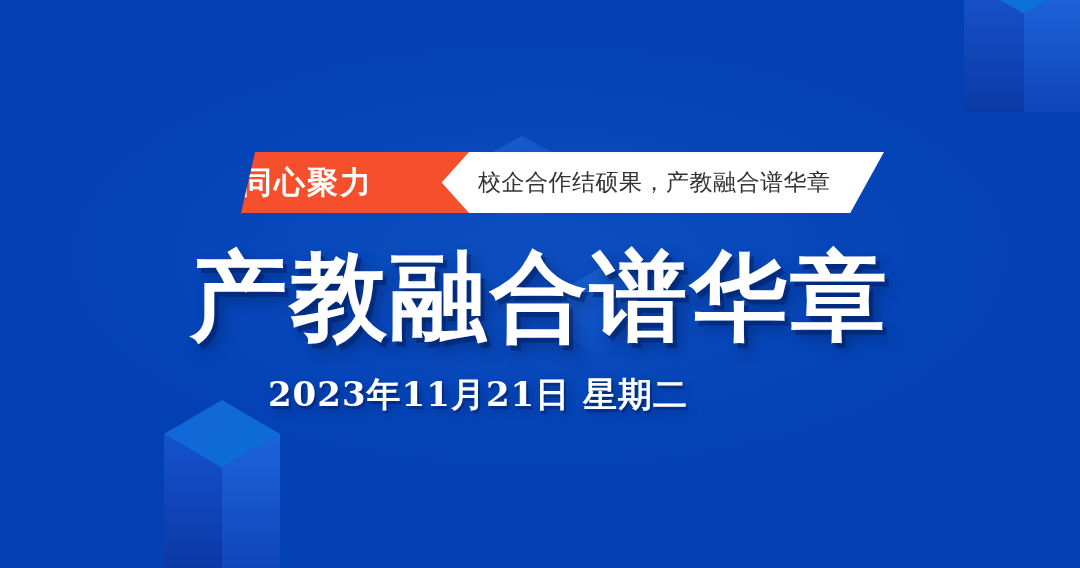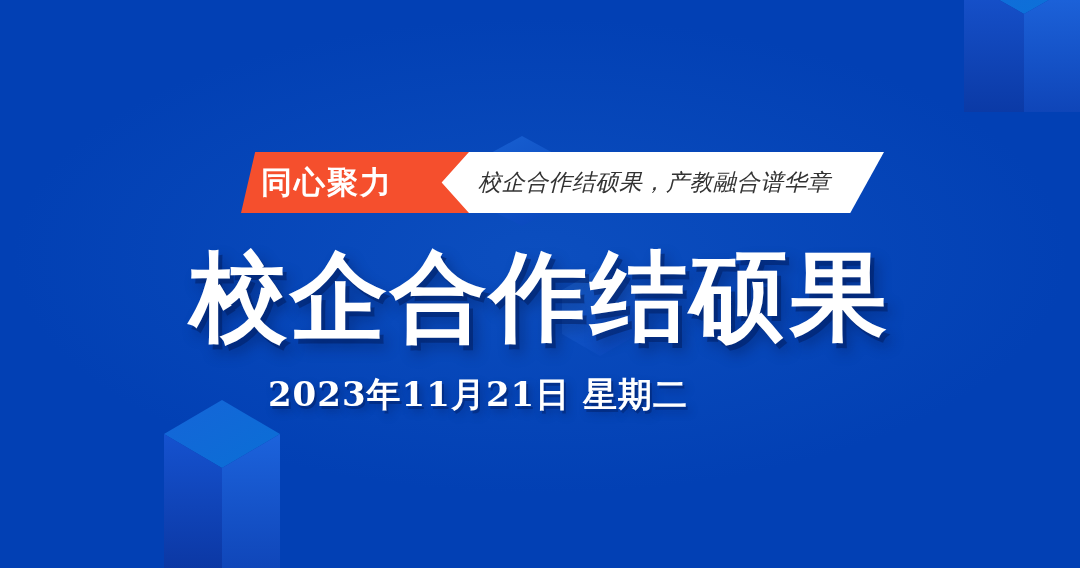--- a/index.html
+++ b/index.html
@@ -81,21 +81,20 @@
     position: absolute;
     left: 434px;
     top: 0;
     width: 450px;
     height: 61px;
     background: #ffffff;
     -webkit-clip-path: polygon(3.0% 0%, 100% 0%, 92.5% 100%, 0% 100%);
     clip-path: polygon(3.0% 0%, 100% 0%, 92.5% 100%, 0% 100%);
     display: flex;
     align-items: center;
-    font-style: italic;
   }
 
   #banner-subtitle {
     margin-left: 44px;
     color: #333333;
     font-size: 23px;
     letter-spacing: 0.5px;
     white-space: nowrap;
     font-family: "DejaVu Sans", "Liberation Sans", sans-serif;
   }
@@ -107,21 +106,20 @@
     width: 228px;
     height: 61px;
     background: #f54f2d;
     -webkit-clip-path: polygon(6.2% 0%, 100% 0%, 88% 50%, 100% 100%, 0% 100%);
     clip-path: polygon(6.2% 0%, 100% 0%, 88% 50%, 100% 100%, 0% 100%);
     display: flex;
     align-items: center;
   }
 
   #banner-tag-label {
-    margin-left: 20px;
     color: #ffffff;
     font-size: 31px;
     font-weight: bold;
     letter-spacing: 2px;
     white-space: nowrap;
     font-family: "DejaVu Sans", "Liberation Sans", sans-serif;
   }
 
   
   #headline {
@@ -240,17 +238,17 @@
     <div id="banner-white">
       <span id="banner-subtitle">校企合作结硕果，产教融合谱华章</span>
     </div>
 
     <div id="banner-tag">
       <span id="banner-tag-label">同心聚力</span>
     </div>
 
   </div>
 
-  <div id="headline">校企合作结硕果</div>
+  <div id="headline">产教融合谱华章</div>
 
   <div id="dateline">2023年11月21日  星期二</div>
 
 </div>
 
 </body></html>

